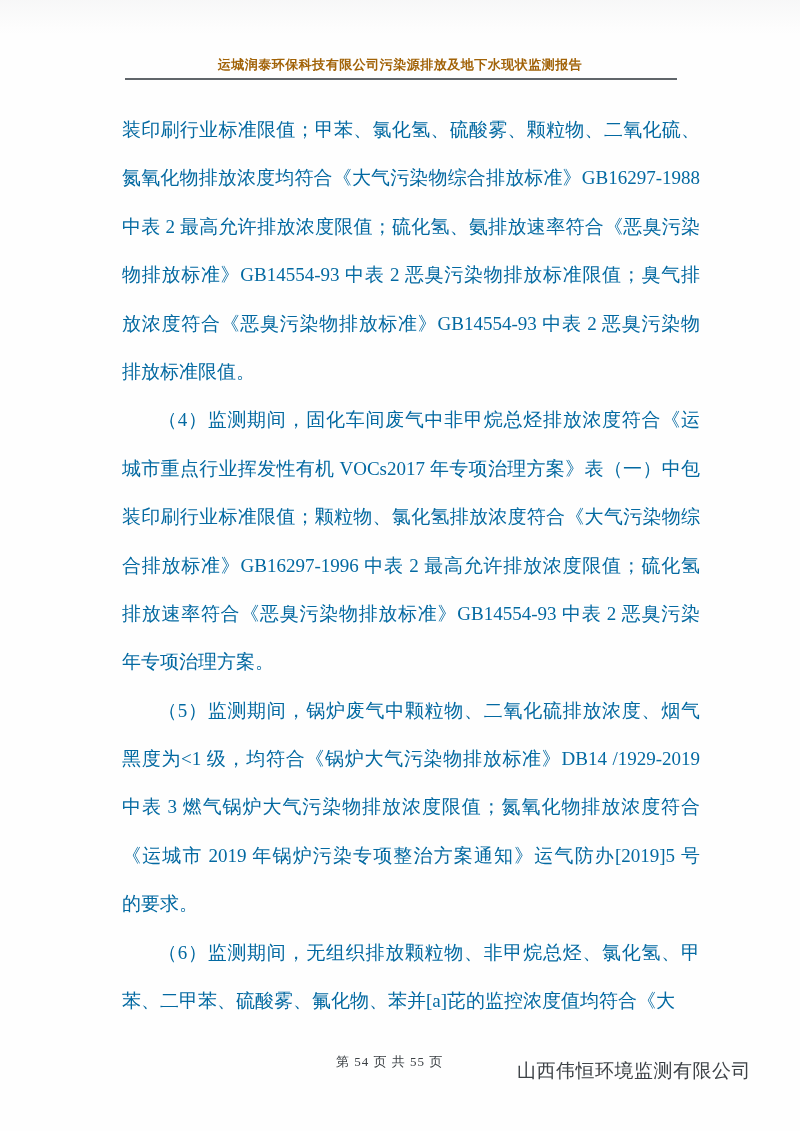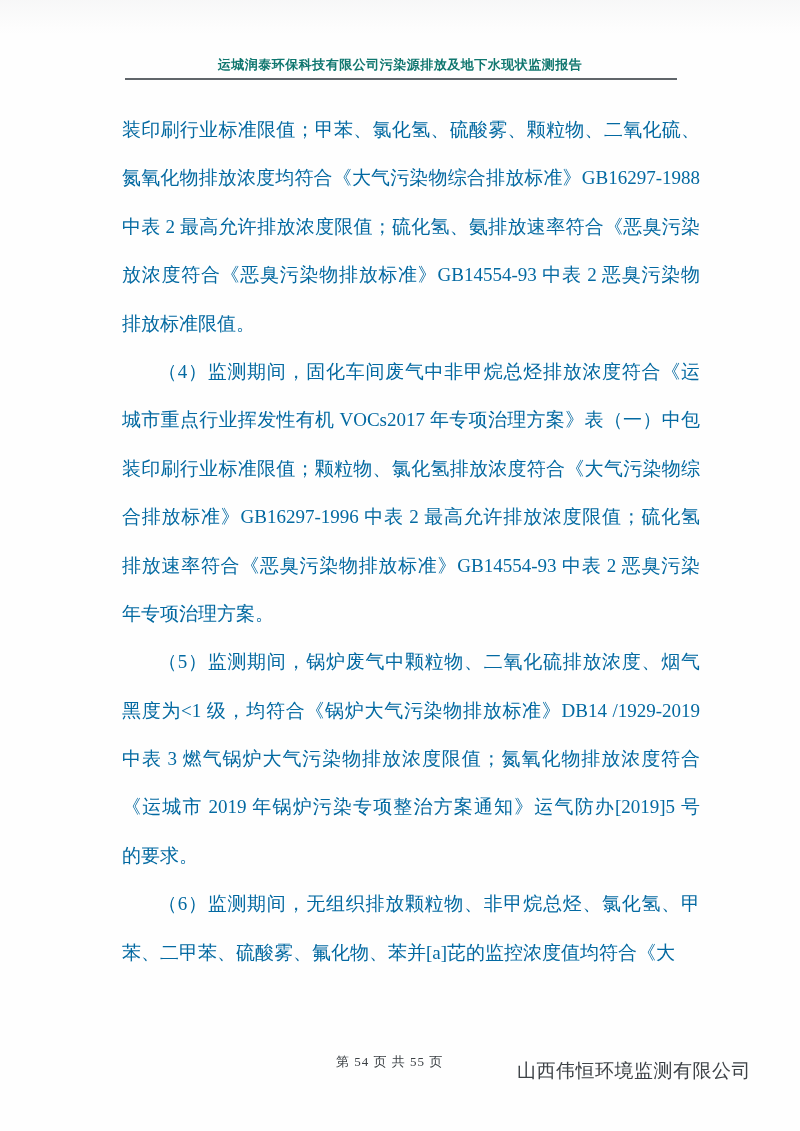--- a/index.html
+++ b/index.html
@@ -18,21 +18,21 @@
     background: linear-gradient(180deg, rgba(120,125,130,0.05), rgba(120,125,130,0.0));
   }
   .header-title {
     position: absolute;
     top: 56px;
     left: 0;
     width: 100%;
     text-align: center;
     font-size: 13px;
     font-weight: bold;
-    color: #0f766e;
+    color: #a16207;
     letter-spacing: 0.5px;
   }
   .header-rule {
     position: absolute;
     top: 78px;
     left: 125px;
     width: 552px;
     height: 2px;
     background: #60656a;
   }
@@ -86,20 +86,21 @@
 <div class="page">
   <div class="scan-noise"></div>
 
   <div class="header-title">运城润泰环保科技有限公司污染源排放及地下水现状监测报告</div>
   <div class="header-rule"></div>
 
   <div class="body-text">
     <div class="ln j">装印刷行业标准限值；甲苯、氯化氢、硫酸雾、颗粒物、二氧化硫、</div>
     <div class="ln j">氮氧化物排放浓度均符合《大气污染物综合排放标准》GB16297-1988</div>
     <div class="ln j">中表 2 最高允许排放浓度限值；硫化氢、氨排放速率符合《恶臭污染</div>
+    <div class="ln j">物排放标准》GB14554-93 中表 2 恶臭污染物排放标准限值；臭气排</div>
     <div class="ln j">放浓度符合《恶臭污染物排放标准》GB14554-93 中表 2 恶臭污染物</div>
     <div class="ln">排放标准限值。</div>
     <div class="ln j ind">（4）监测期间，固化车间废气中非甲烷总烃排放浓度符合《运</div>
     <div class="ln j">城市重点行业挥发性有机 VOCs2017 年专项治理方案》表（一）中包</div>
     <div class="ln j">装印刷行业标准限值；颗粒物、氯化氢排放浓度符合《大气污染物综</div>
     <div class="ln j">合排放标准》GB16297-1996 中表 2 最高允许排放浓度限值；硫化氢</div>
     <div class="ln j">排放速率符合《恶臭污染物排放标准》GB14554-93 中表 2 恶臭污染</div>
     <div class="ln">年专项治理方案。</div>
     <div class="ln j ind">（5）监测期间，锅炉废气中颗粒物、二氧化硫排放浓度、烟气</div>
     <div class="ln j">黑度为&lt;1 级，均符合《锅炉大气污染物排放标准》DB14 /1929-2019</div>

